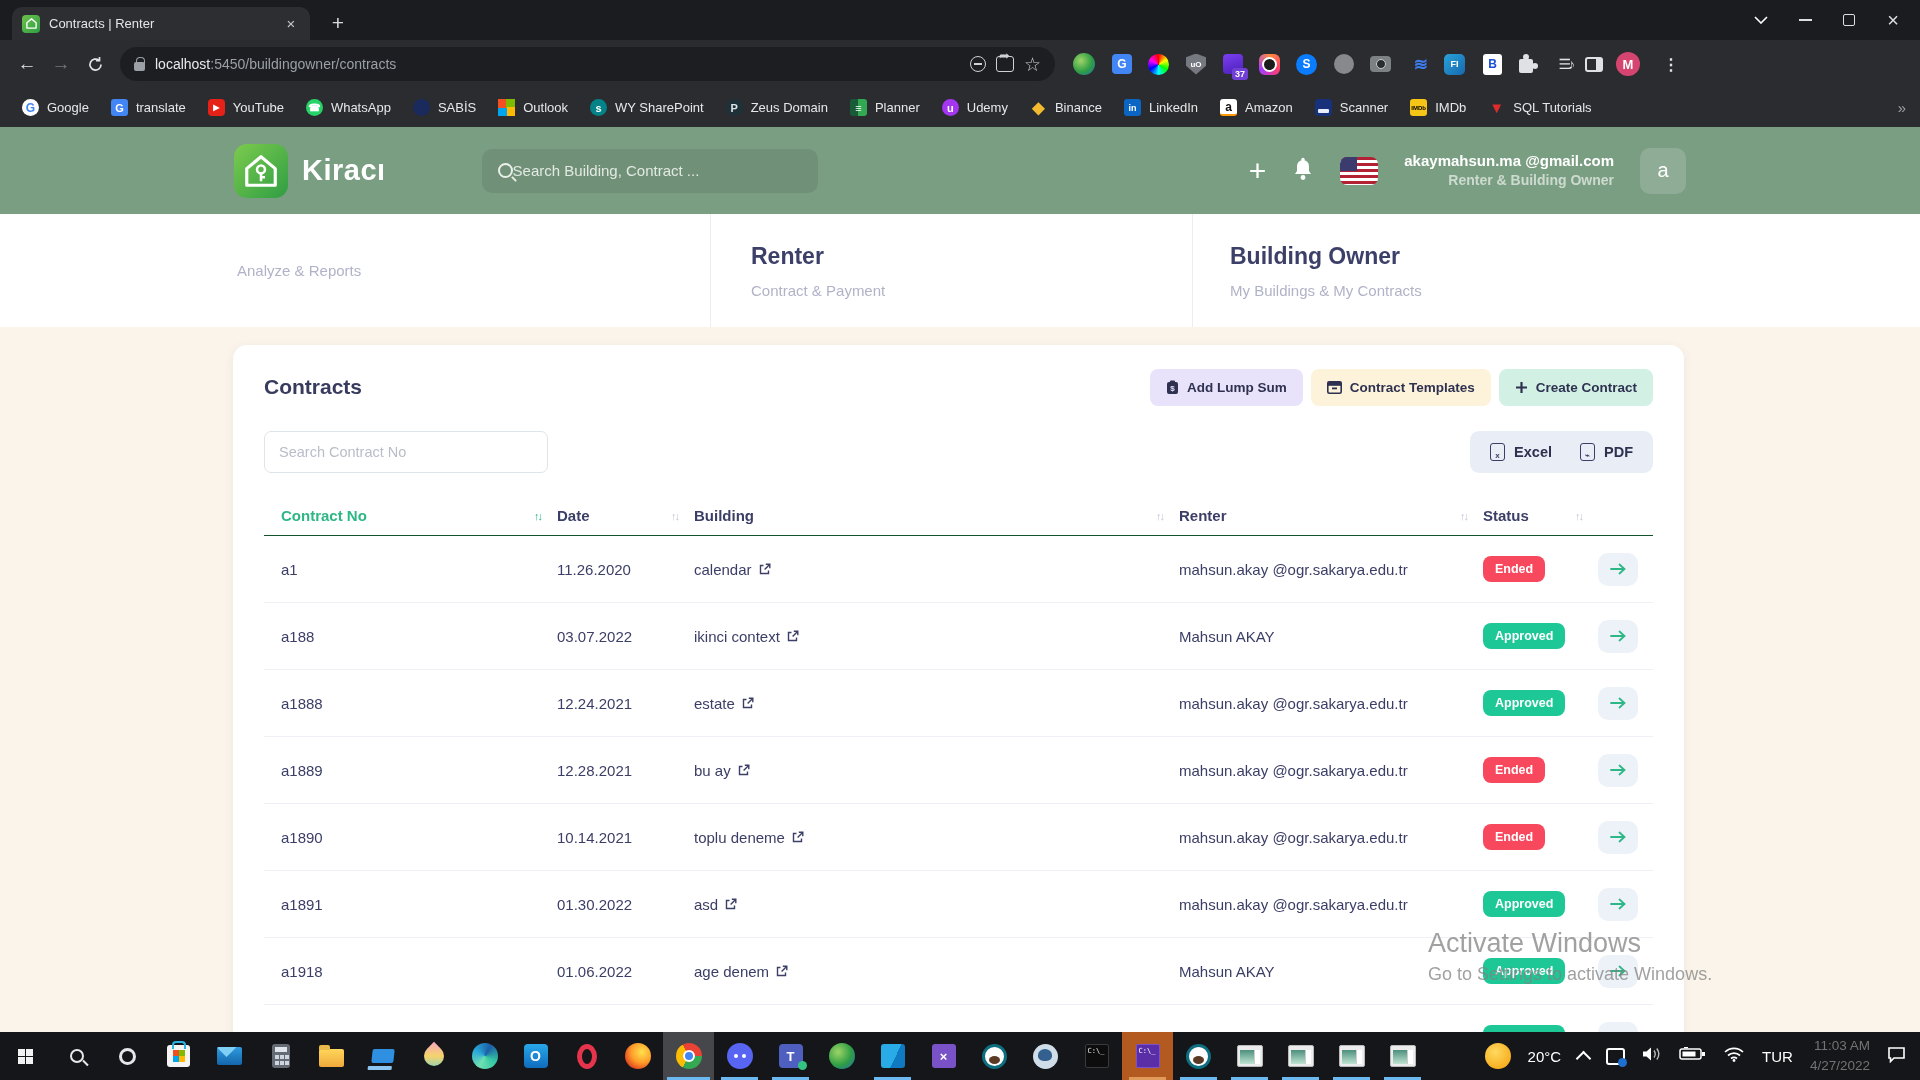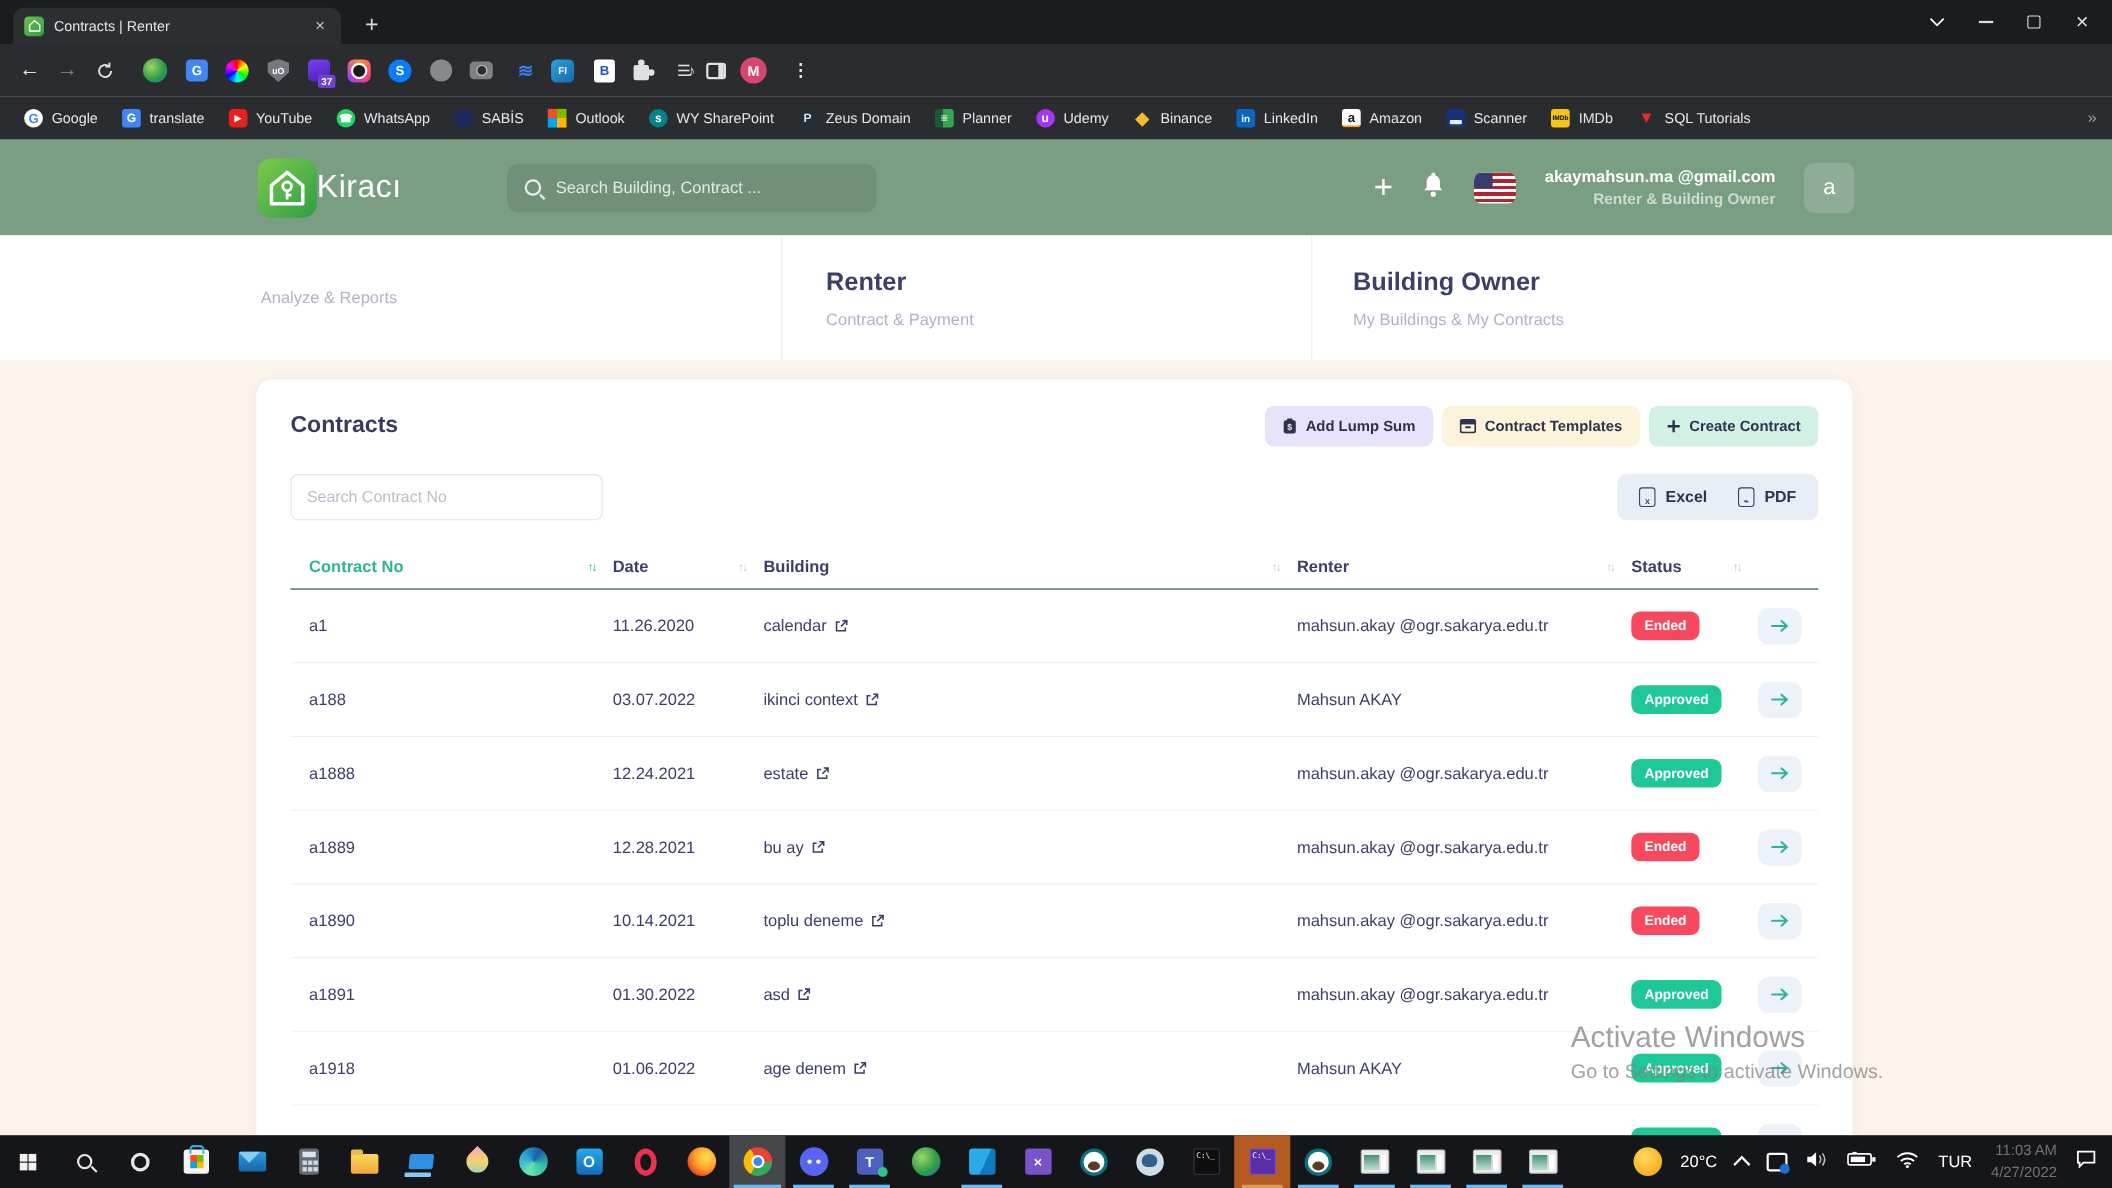--- a/index.html
+++ b/index.html
@@ -116,23 +116,23 @@
   [data-name="imdb-bm-icon"]::after { content:"IMDb"; }
   [data-name="sql-bm-icon"] { color:#e02b2b;font-size:15px;background:transparent; }
   [data-name="sql-bm-icon"]::after { content:"▼"; }
 
   
   .appheader { position:absolute; top:127px; left:0; right:0; height:87px; background:#7a9e82;
                display:flex; align-items:center; padding:0 234px; }
   .applogo { width:54px; height:54px; border-radius:13px; background:linear-gradient(135deg,#7ccb4d,#2f9e44);
              display:flex; align-items:center; justify-content:center; flex:none; }
   .applogo svg { width:38px; height:38px; }
-  .brand { color:#fff; font-size:29px; font-weight:400; letter-spacing:.5px; }
+  .brand { color:#fff; font-size:29px; font-weight:700; margin-left:14px; letter-spacing:.5px; }
   .hsearch { margin-left:96px; width:336px; height:44px; border-radius:10px; background:rgba(0,0,0,0.08);
-             display:flex; align-items:center; padding:0 16px; gap:13px; }
+             display:flex; align-items:center; padding:0 16px; gap:0; }
   .hsearch-ic { width:15px;height:15px;border:2px solid rgba(255,255,255,.85);border-radius:50%;position:relative;flex:none; }
   .hsearch-ic::after { content:"";position:absolute;width:6px;height:2px;background:rgba(255,255,255,.85);transform:rotate(45deg);left:11px;top:13px; }
   .hsearch input { background:transparent;border:none;outline:none;color:#eef3ef;font-size:15px;width:100%;
                    font-family:"Liberation Sans",sans-serif; }
   .hsearch input::placeholder { color:rgba(255,255,255,.8); }
   .hright { margin-left:auto; display:flex; align-items:center; gap:26px; }
   .plus-ic { color:#fff; font-size:30px; font-weight:300; line-height:1; }
   .flag { width:38px; height:28px; border-radius:7px; overflow:hidden; position:relative; flex:none;
           background:repeating-linear-gradient(#b22234 0 3px, #fff 3px 6px); }
   .flag::after { content:"";position:absolute;left:0;top:0;width:17px;height:14px;background:#3c3b6e; }
@@ -309,20 +309,29 @@
   </div>
 
   <div class="toolbar" data-name="browser-toolbar" style="padding-left:10px;">
     <span class="navbtn" data-name="back-button">←</span>
     <span class="navbtn dim" data-name="forward-button">→</span>
     <span class="navbtn" data-name="reload-button">
       <svg width="17" height="17">
           <path d="M14 8.5 a5.5 5.5 0 1 1 -2 -4.2 M12.5 1 v3.6 h-3.6" stroke="#e3e4e7" fill="none" stroke-width="1.7"></path>
         </svg>
     </span>
+    <div class="omnibox" data-name="address-bar">
+      <span data-name="lock-icon"></span>
+      <span class="url" data-name="url-text"><b>localhost</b><span>:5450/buildingowner/contracts</span></span>
+      <span class="obicons">
+        <span data-name="search-page-icon"></span>
+        <span data-name="share-icon"></span>
+        <span data-name="bookmark-star-icon">☆</span>
+      </span>
+    </div>
     <div class="exts" id="ext-mount" data-name="extensions-area">
         <span class="extslot">
           <span data-name="idm-ext-icon"></span>
         </span>
         <span class="extslot">
           <span data-name="translate-ext-icon"></span>
         </span>
         <span class="extslot">
           <span data-name="colorwheel-ext-icon"></span>
         </span>

